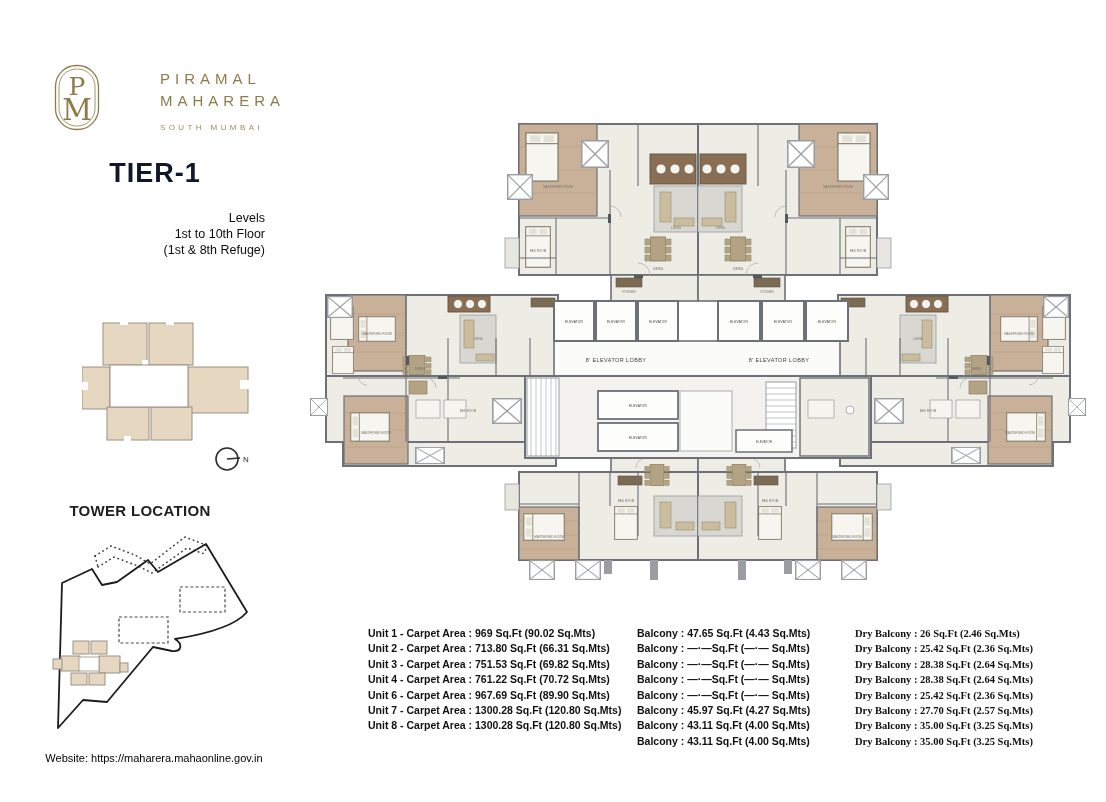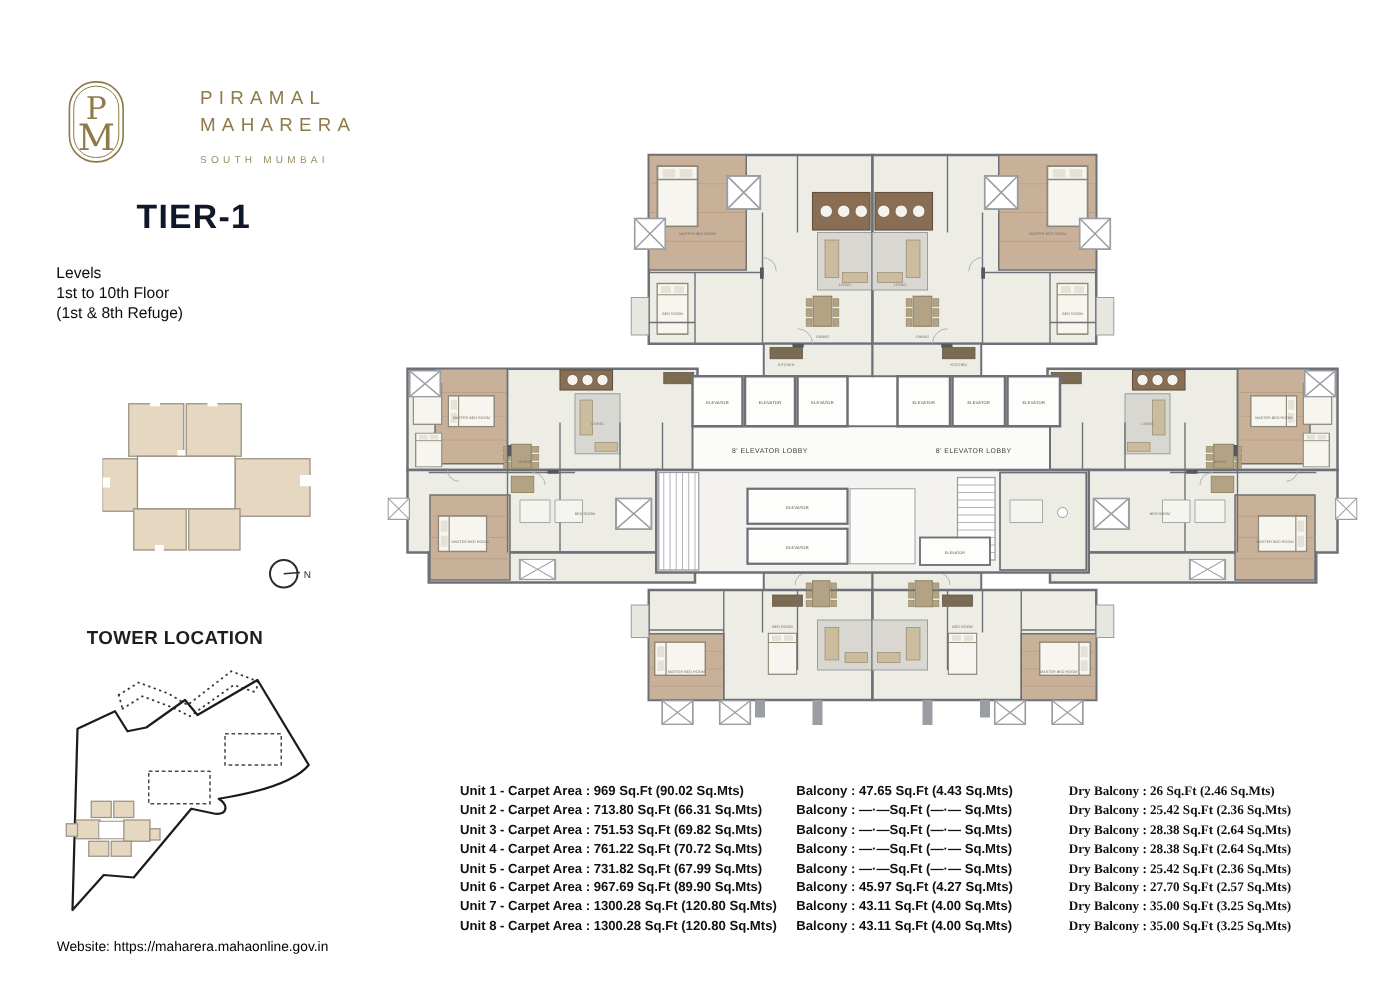--- a/index.html
+++ b/index.html
@@ -8,21 +8,21 @@
     font-family:"Liberation Sans", sans-serif;color:#111;overflow:hidden;
   }
   .abs{position:absolute;}
   
   .brand-text{left:112px;top:68px;line-height:22px;letter-spacing:5px;
     font-size:15px;color:#8d7b4a;font-weight:400;margin-left:48px;}
   .brand-tagline{font-size:8px;letter-spacing:3.4px;color:#9b8c62;margin-top:5px;}
   
   .tier-title{left:45px;top:158px;width:220px;text-align:center;
     font-size:27px;font-weight:bold;letter-spacing:1px;color:#0f172a;}
-  .levels{left:45px;top:210px;width:220px;text-align:left;
+  .levels{left:45px;top:210px;width:220px;text-align:right;
     font-size:12.5px;line-height:16px;color:#0d0d0d;}
   
   .tower-title{left:35px;top:502px;width:210px;text-align:center;
     font-size:15px;font-weight:bold;color:#1e1e1e;letter-spacing:.3px;}
   
   .footer{left:6px;top:750px;width:296px;text-align:center;font-size:11px;
     line-height:16px;color:#000;}
   
   .unit-col{font-size:10.5px;font-weight:bold;line-height:15.4px;
     color:#101010;white-space:nowrap;}
@@ -318,21 +318,20 @@
     <text x="328" y="392">BED ROOM</text>
     <text x="472" y="392">BED ROOM</text>
   </g>
 </svg>
 
 <div class="abs unit-col col-carpet">
   <div>Unit 1 - Carpet Area : 969 Sq.Ft  (90.02 Sq.Mts)</div>
   <div>Unit 2 - Carpet Area : 713.80 Sq.Ft  (66.31 Sq.Mts)</div>
   <div>Unit 3 - Carpet Area : 751.53 Sq.Ft  (69.82 Sq.Mts)</div>
   <div>Unit 4 - Carpet Area : 761.22 Sq.Ft  (70.72 Sq.Mts)</div>
-  <div>Unit 5 - Carpet Area : 731.82 Sq.Ft  (67.99 Sq.Mts)</div>
   <div>Unit 6 - Carpet Area : 967.69 Sq.Ft  (89.90 Sq.Mts)</div>
   <div>Unit 7 - Carpet Area : 1300.28 Sq.Ft  (120.80 Sq.Mts)</div>
   <div>Unit 8 - Carpet Area : 1300.28 Sq.Ft  (120.80 Sq.Mts)</div>
 </div>
 <div class="abs unit-col col-balcony">
   <div>Balcony : 47.65 Sq.Ft  (4.43 Sq.Mts)</div>
   <div>Balcony :  —·—Sq.Ft  (—·— Sq.Mts)</div>
   <div>Balcony :  —·—Sq.Ft  (—·— Sq.Mts)</div>
   <div>Balcony :  —·—Sq.Ft  (—·— Sq.Mts)</div>
   <div>Balcony :  —·—Sq.Ft  (—·— Sq.Mts)</div>

